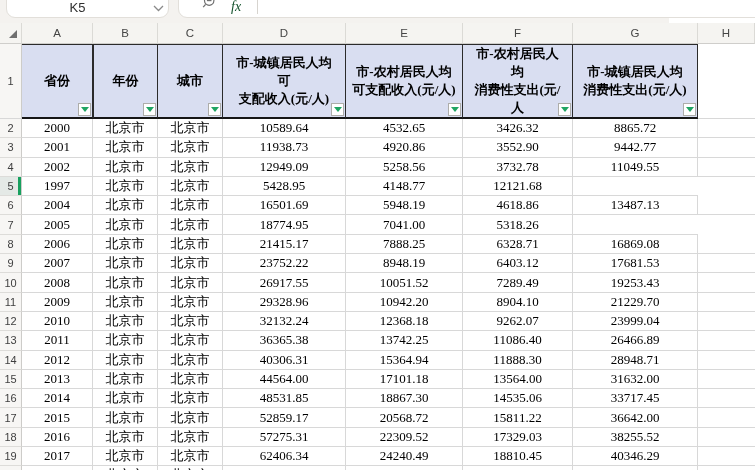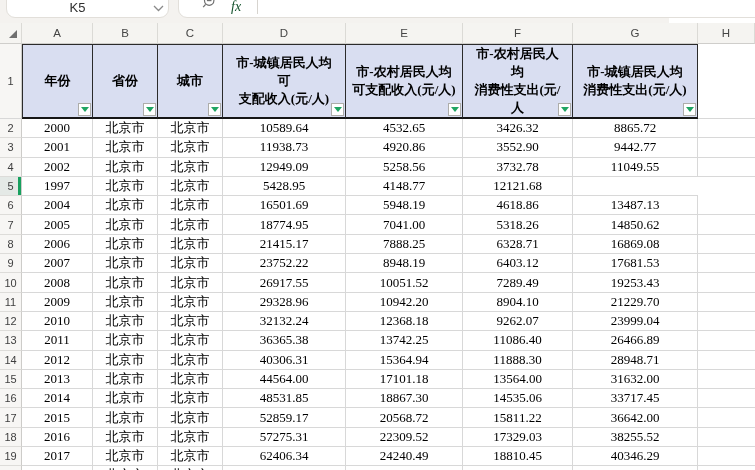--- a/index.html
+++ b/index.html
@@ -95,22 +95,22 @@
         <div class="ch">B</div>
         <div class="ch">C</div>
         <div class="ch">D</div>
         <div class="ch">E</div>
         <div class="ch">F</div>
         <div class="ch">G</div>
         <div class="ch">H</div>
       </div>
     <div class="row" id="hdrrow">
         <div class="rn">1</div>
+        <div class="hcell">省份<div class="filterbtn"><div class="ftri"></div></div></div>
         <div class="hcell first">年份<div class="filterbtn"><div class="ftri"></div></div></div>
-        <div class="hcell">省份<div class="filterbtn"><div class="ftri"></div></div></div>
         <div class="hcell">城市<div class="filterbtn"><div class="ftri"></div></div></div>
         <div class="hcell">市-城镇居民人均
 可
 支配收入(元/人)<div class="filterbtn"><div class="ftri"></div></div></div>
         <div class="hcell">市-农村居民人均
 可支配收入(元/人)<div class="filterbtn"><div class="ftri"></div></div></div>
         <div class="hcell">市-农村居民人
 均
 消费性支出(元/
 人<div class="filterbtn"><div class="ftri"></div></div></div>
@@ -174,21 +174,20 @@
           <div class="cell hcol"></div>
         </div>
         <div class="row drow">
           <div class="rn">7</div>
           <div class="cell">2005</div>
           <div class="cell">北京市</div>
           <div class="cell">北京市</div>
           <div class="cell">18774.95</div>
           <div class="cell">7041.00</div>
           <div class="cell">5318.26</div>
-          <div class="cell">14850.62</div>
           <div class="cell hcol"></div>
         </div>
         <div class="row drow">
           <div class="rn">8</div>
           <div class="cell">2006</div>
           <div class="cell">北京市</div>
           <div class="cell">北京市</div>
           <div class="cell">21415.17</div>
           <div class="cell">7888.25</div>
           <div class="cell">6328.71</div>

